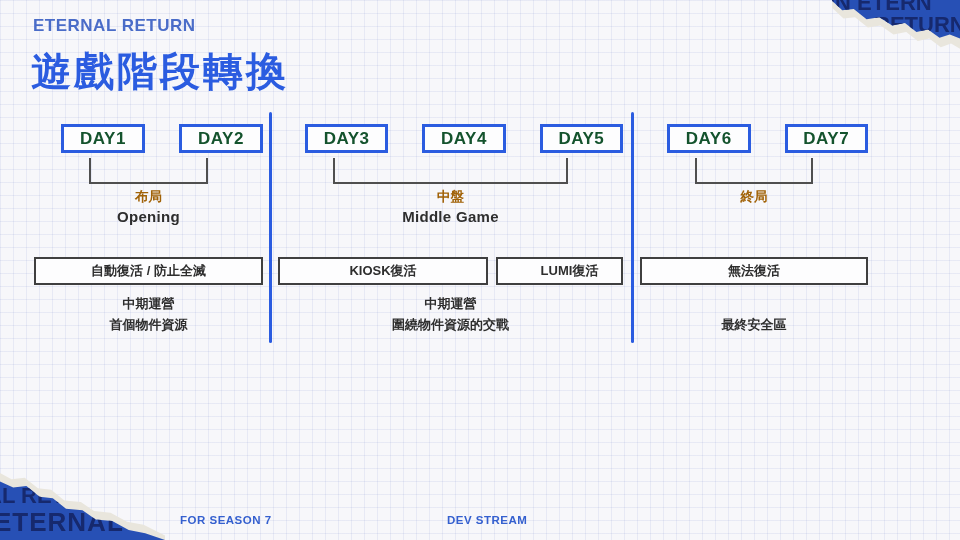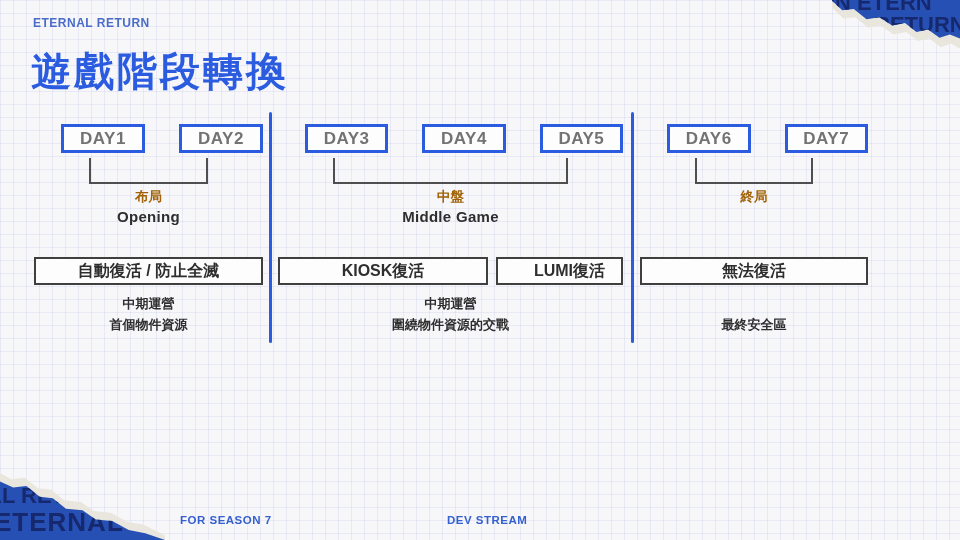--- a/index.html
+++ b/index.html
@@ -7,40 +7,40 @@
     width:960px;height:540px;overflow:hidden;position:relative;
     font-family:"Liberation Sans", sans-serif;
     background-color:#f7f7fa;
     background-image:
       linear-gradient(to right, rgba(125,140,205,0.13) 1px, transparent 1px),
       linear-gradient(to bottom, rgba(125,140,205,0.13) 1px, transparent 1px);
     background-size:13px 13px;
   }
   .abs{position:absolute;}
   
-  .brand{left:33px;top:16px;font-size:12px;font-weight:bold;letter-spacing:.5px;color:#4a6cc8;}
+  .brand{left:33px;top:16px;font-size:17px;font-weight:bold;letter-spacing:.5px;color:#4a6cc8;}
   .title{left:31px;top:44px;font-size:40px;font-weight:900;letter-spacing:3px;color:#2b5ce0;}
   
   .phase{position:absolute;top:124px;height:270px;}
   .phase-0{left:34px;width:229px;}
   .phase-1{left:278px;width:345px;text-decoration:underline;}
   .phase-2{left:640px;width:228px;}
   .day-row{position:absolute;left:0;right:0;top:0;height:29px;display:flex;gap:7px;}
   .day-box{flex:1;box-sizing:border-box;border:3px solid #2b5ce0;background:#fdfdfe;
-    color:#737373;font-size:17px;font-weight:bold;letter-spacing:.5px;
+    color:#14532d;font-size:17px;font-weight:bold;letter-spacing:.5px;
     display:flex;align-items:center;justify-content:center;margin-left:27px;}
   .bracket{position:absolute;left:55px;right:55px;top:34px;height:24px;
     border-left:2px solid #4f4f4f;border-right:2px solid #4f4f4f;border-bottom:2px solid #4f4f4f;}
   .label-zh{position:absolute;left:0;right:0;top:64px;text-align:center;
     font-size:13.5px;font-weight:bold;color:#a16207;}
   .label-en{position:absolute;left:0;right:0;top:84px;text-align:center;
     font-size:15px;font-weight:bold;color:#2e2e2e;letter-spacing:.3px;}
   .revival-row{position:absolute;left:0;right:0;top:133px;height:28px;display:flex;gap:8px;}
   .revival-box{flex:1 1 0;box-sizing:border-box;border:2px solid #3f3f3f;background:#fdfdfe;
-    color:#2e2e2e;font-size:16px;font-weight:bold;
+    color:#2e2e2e;font-size:13px;font-weight:bold;
     display:flex;align-items:center;justify-content:center;}
   .note1{position:absolute;left:0;right:0;top:171px;text-align:center;font-size:13px;font-weight:bold;color:#2e2e2e;}
   .note2{position:absolute;left:0;right:0;top:192px;text-align:center;font-size:13px;font-weight:bold;color:#2e2e2e;}
   
   .divider{position:absolute;top:112px;width:3px;height:231px;background:#2b5ce0;border-radius:2px;}
   .divider-1{left:269px;}
   .divider-2{left:631px;}
   
   .footer-left{left:180px;top:514px;font-size:11.5px;font-weight:bold;letter-spacing:.5px;color:#3560cf;}
   .footer-right{left:447px;top:514px;font-size:11.5px;font-weight:bold;letter-spacing:.5px;color:#3560cf;}

